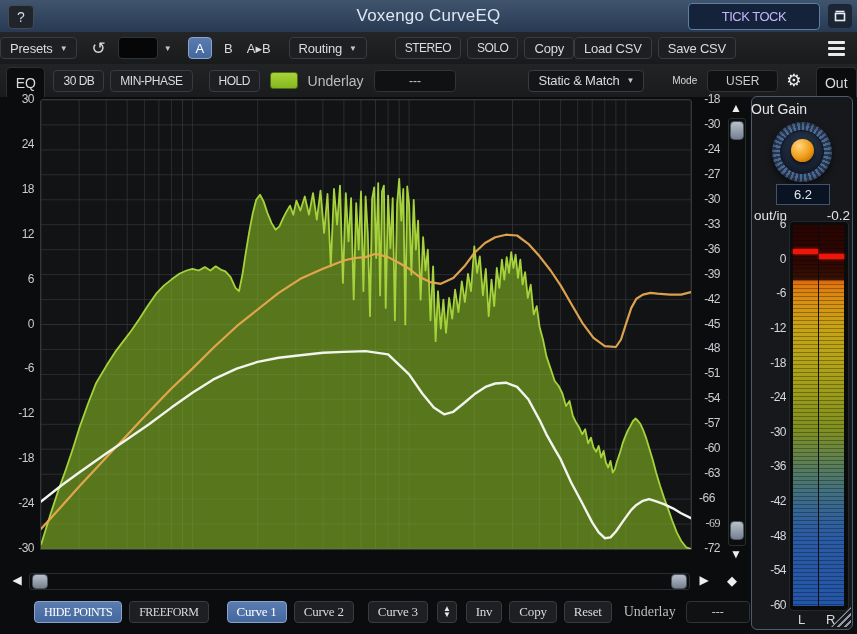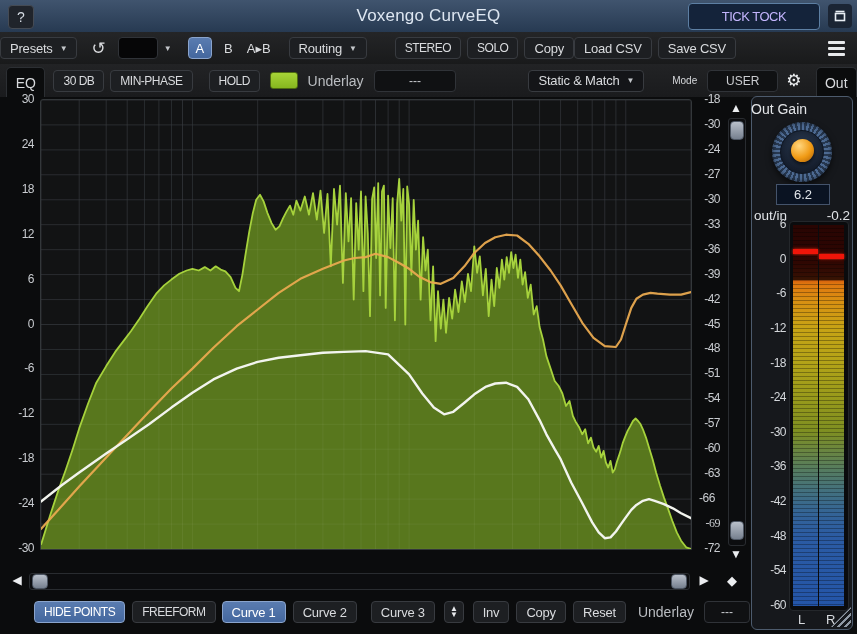--- a/index.html
+++ b/index.html
@@ -43,21 +43,21 @@
   #graph-zone{left:0;top:97px;width:750px;height:537px;background:#0b0c0d;}
   #plot{left:40px;top:2px;width:650px;height:449px;background:#121314;border:1px solid #33373a;
         box-sizing:content-box;border-radius:3px 3px 0 0;}
   #plot svg{display:block;}
   .scale-lbl{position:absolute;color:#c9ccd0;font-size:12px;letter-spacing:-0.5px;}
   
   .sb-track{background:#0c0d0f;border:1px solid #292c30;border-radius:3px;}
   .thumb{background:linear-gradient(#b9c0ca,#76808f);border:1px solid #4d5663;border-radius:4px;}
   .arrow{color:#eceef0;font-size:12px;display:flex;align-items:center;justify-content:center;}
   
-  #bottombar{left:0;top:594px;width:750px;height:36px;display:flex;align-items:center;}
+  #bottombar{left:0;top:594px;width:750px;height:36px;display:flex;align-items:center;font-family:Liberation Serif, serif;}
   
   #out-panel{left:751px;top:96px;width:102px;height:534px;background:#16181c;
              border:1px solid #4d5b6d;border-radius:6px;box-sizing:border-box;}
   #outgain-title{left:751px;top:101px;width:90px;text-align:left;color:#e3e5e8;font-size:14px;}
   #knob{left:772px;top:122px;width:60px;height:60px;border-radius:50%;
         background:repeating-conic-gradient(#4d6a92 0deg 5deg,#273850 5deg 10deg);
         box-shadow:0 3px 6px rgba(0,0,0,.6), inset 0 0 4px rgba(0,0,0,.6);}
   #knob-mid{left:8px;top:8px;width:44px;height:44px;border-radius:50%;position:absolute;
             background:radial-gradient(circle at 50% 40%,#2e3f58,#131b29 75%);border:1px solid #0d1420;box-sizing:border-box;}
   #knob-ball{left:19px;top:17px;width:23px;height:23px;border-radius:50%;position:absolute;
@@ -296,21 +296,21 @@
     <div class="abs arrow" style="left:726px;top:3px;width:20px;height:16px">▲</div>
     <div class="abs sb-track" style="left:728px;top:21px;width:16px;height:426px"></div>
     <div class="abs thumb" style="left:730px;top:24px;width:12px;height:17px"></div>
     <div class="abs thumb" style="left:730px;top:424px;width:12px;height:17px"></div>
     <div class="abs arrow" style="left:726px;top:449px;width:20px;height:16px">▼</div>
   </div>
 
   <div id="bottombar" class="abs">
     <div class="btn blue cond" style="margin-left:34px">HIDE POINTS</div>
     <div class="btn cond" style="margin-left:7px">FREEFORM</div>
-    <div class="btn blue" style="margin-left:6px">Curve 1</div>
+    <div class="btn blue" style="margin-left:18px">Curve 1</div>
     <div class="btn" style="margin-left:7px">Curve 2</div>
     <div class="btn" style="margin-left:14px">Curve 3</div>
     <div class="btn spin" style="margin-left:9px;padding:0 5px">
         <span>▲</span>
         <span>▼</span>
       </div>
     <div class="btn" style="margin-left:9px">Inv</div>
     <div class="btn" style="margin-left:7px">Copy</div>
     <div class="btn" style="margin-left:7px">Reset</div>
     <div class="plain-label" style="margin-left:12px;font-size:14px">Underlay</div>

